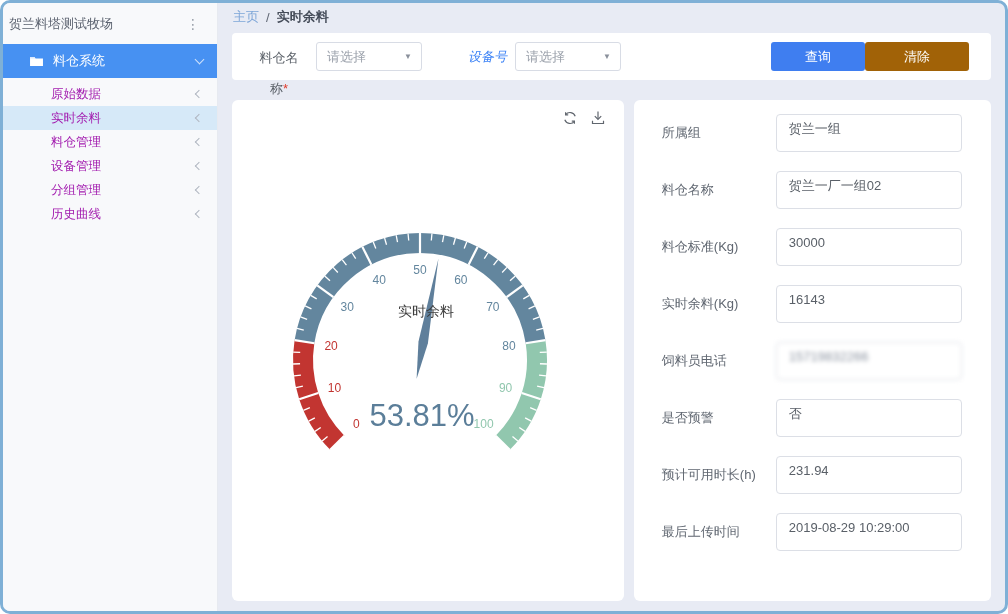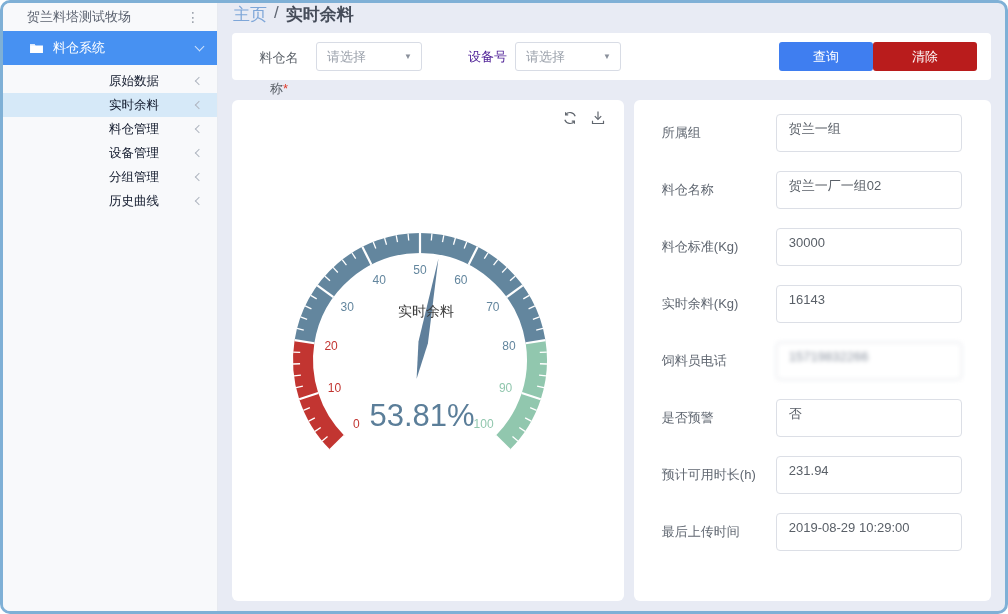--- a/index.html
+++ b/index.html
@@ -4,49 +4,49 @@
 <style>
   * { box-sizing: border-box; }
   html,body { margin:0; padding:0; background:#fff; }
   body { font-family: "Liberation Sans", "DejaVu Sans", sans-serif; width:1008px; height:614px; }
   .window {
     width:1008px; height:614px; border:3px solid #7fb0d6; border-radius:10px;
     overflow:hidden; display:flex; background:#e8ebf4;
   }
   
   .sidebar { width:215px; flex-shrink:0; background:#f8f9fb; border-right:1px solid #e7eaf0; display:flex; flex-direction:column; }
-  .sb-header { height:28px; display:flex; align-items:center; justify-content:space-between; padding:0 13px 0 24px; }
+  .sb-header { height:41px; display:flex; align-items:center; justify-content:space-between; padding:0 13px 0 6px; }
   .sb-title { font-size:13px; color:#5c6370; }
   .kebab { color:#9aa0aa; font-size:14px; cursor:pointer; line-height:1; padding:2px 4px; }
   .root-menu { height:34px; background:#4791f2; color:#fff; display:flex; align-items:center; padding:0 14px 0 26px; font-size:13px; cursor:pointer; }
   .folder-ic { width:15px; height:12px; margin-right:9px; flex-shrink:0; }
   .chev-down { width:7px; height:7px; border-left:1.5px solid #cfe2fb; border-bottom:1.5px solid #cfe2fb; transform:rotate(-45deg); margin-left:auto; margin-top:-3px; }
   .sb-items { padding-top:4px; }
-  .sb-item { height:24px; line-height:24px; padding-left:48px; font-size:12.5px; color:#0f172a; position:relative; cursor:pointer;text-align:center; }
+  .sb-item { height:24px; line-height:24px; padding-left:48px; font-size:12.5px; color:#a21caf; position:relative; cursor:pointer; }
   .sb-item.active { background:#d6e9f8; }
   .chev-left { width:6px; height:6px; border-left:1px solid #b0b6c0; border-bottom:1px solid #b0b6c0; transform:rotate(45deg); position:absolute; right:15px; top:9px; }
   
   .main { flex:1; display:flex; flex-direction:column; min-width:0; }
-  .breadcrumb { height:28px; flex-shrink:0; display:flex; align-items:flex-start; padding-left:15px; font-size:17px; }
+  .breadcrumb { height:28px; flex-shrink:0; display:flex; align-items:center; padding-left:15px; font-size:13px; }
   .bc-home { color:#7ea6d8; cursor:pointer; }
   .bc-sep { margin:0 7px; color:#5f6673; }
   .bc-cur { color:#454c59; font-weight:bold; }
   .content { flex:1; padding:2px 14px 10px; display:flex; flex-direction:column; min-height:0; }
   
   .filter-card { background:#fff; border-radius:4px; height:47px; flex-shrink:0; display:flex; align-items:center; padding:0 6px 0 18px; position:relative; z-index:2; }
   .f-label1 { align-self:flex-start; margin-top:9px; line-height:31px; width:58px; text-align:center; font-size:13px; color:#5a6068; }
   .req { color:#e03c2d; }
   .select { width:106px; height:29px; border:1px solid #d8dce5; border-radius:3px; display:flex; align-items:center; justify-content:space-between; padding:0 9px 0 10px; font-size:13px; color:#9ba1ab; background:#fff; margin-left:8px; cursor:pointer; }
   .caret { font-size:8px; color:#8a909b; }
   .f-gap { width:46px; }
-  .f-label2 { font-size:13px; color:#4c1d95; margin-right:0; }
+  .f-label2 { font-size:13px; color:#3b82f6; margin-right:0;font-style:italic; }
   .f-spacer { flex:1; }
   .btn { height:29px; border:none; border-radius:3px; color:#fff; font-size:13px; cursor:pointer; font-family:inherit; }
   .btn-query { width:94px; background:#3f7ef0; margin-right:0; }
-  .btn-clear { width:104px; background:#b91c1c; margin-right:8px; }
+  .btn-clear { width:104px; background:#a16207; margin-right:16px; }
   
   .panels { flex:1; display:flex; gap:10px; margin-top:20px; min-height:0; }
   .gauge-card { flex:380 380 0; background:#fff; border-radius:6px; position:relative; padding:10px 12px; min-width:0; overflow:hidden; }
   .card-icons { position:absolute; top:10px; right:18px; display:flex; gap:12px; }
   .card-icons svg { cursor:pointer; }
   .gauge-svg { display:block; margin:24px auto 0; }
   .form-card { flex:369 369 0; background:#fff; border-radius:6px; padding-top:4px; min-width:0; overflow:hidden; }
   .form-row { display:flex; align-items:center; height:57px; padding-left:28px; }
   .fr-label { width:114px; font-size:13px; color:#5f6670; flex-shrink:0; }
   .fr-value { width:186px; height:38px; border:1px solid #dcdfe6; border-radius:4px; font-size:13px; color:#5a6068; line-height:28px; padding:0 12px; background:#fff; white-space:nowrap; overflow:hidden; }

